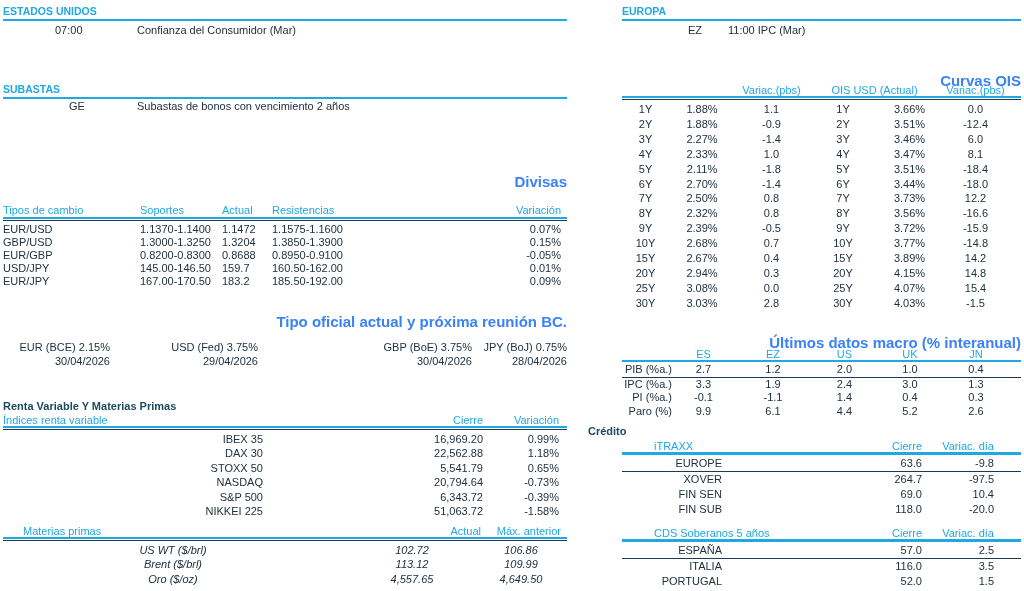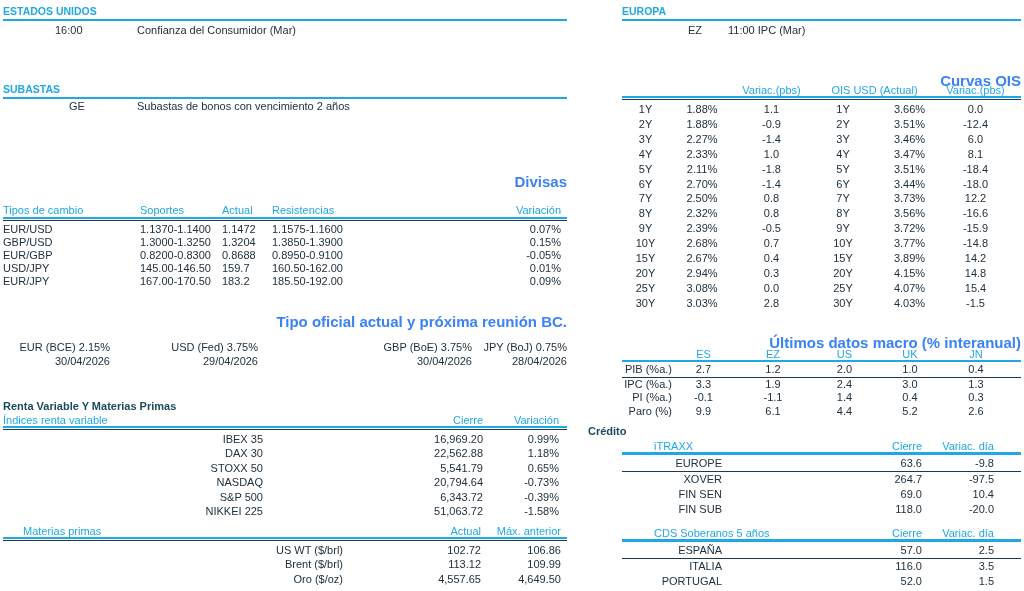--- a/index.html
+++ b/index.html
@@ -37,21 +37,21 @@
   
   .t-indices .trow, .t-indices .thead { grid-template-columns:260px 220px 76px; line-height:14.4px; }
   .t-indices .thead { line-height:12px; }
   .t-indices .trow span { text-align:right; }
   .t-indices .thead span:nth-child(1) { text-align:left; }
   .t-indices .thead span:nth-child(2), .t-indices .thead span:nth-child(3) { text-align:right; }
 
   
   .t-materias .trow, .t-materias .thead { grid-template-columns:340px 138px 80px; line-height:14.3px; }
   .t-materias .thead { line-height:12px; }
-  .t-materias .trow span { text-align:right; }
+  .t-materias .trow span { text-align:center;font-style:italic; }
   .t-materias .thead span:nth-child(1) { text-align:left;padding-left:20px; }
   .t-materias .thead span:nth-child(2), .t-materias .thead span:nth-child(3) { text-align:right; }
 
   
   .t-ois .trow, .t-ois .thead { grid-template-columns:47px 66px 73px 70px 63px 69px; line-height:14.9px; }
   .t-ois .trow span { text-align:center; }
   .t-ois .thead { line-height:12px; }
   .t-ois .thead .h1 { grid-column:3; text-align:center; }
   .t-ois .thead .h2 { grid-column:4 / span 2; text-align:center; }
   .t-ois .thead .h3 { grid-column:6; text-align:center; }
@@ -76,21 +76,21 @@
   .bc-cell { position:absolute; text-align:right; line-height:14px; }
 </style>
 </head>
 <body>
 
 <div id="page">
 
   <div class="abs sechdr" style="left:3px; top:5px; width:564px;">ESTADOS UNIDOS</div>
 
   <div class="abs" style="left:3px; top:24px; width:564px; height:14px;">
-    <span class="abs" style="left:52px;">16:00</span>
+    <span class="abs" style="left:52px;">07:00</span>
     <span class="abs" style="left:134px;">Confianza del Consumidor (Mar)</span>
   </div>
 
   <div class="abs sechdr" style="left:3px; top:83px; width:564px;">SUBASTAS</div>
 
   <div class="abs" style="left:3px; top:100px; width:564px; height:14px;">
     <span class="abs" style="left:66px;">GE</span>
     <span class="abs" style="left:134px;">Subastas de bonos con vencimiento 2 años</span>
   </div>
 

